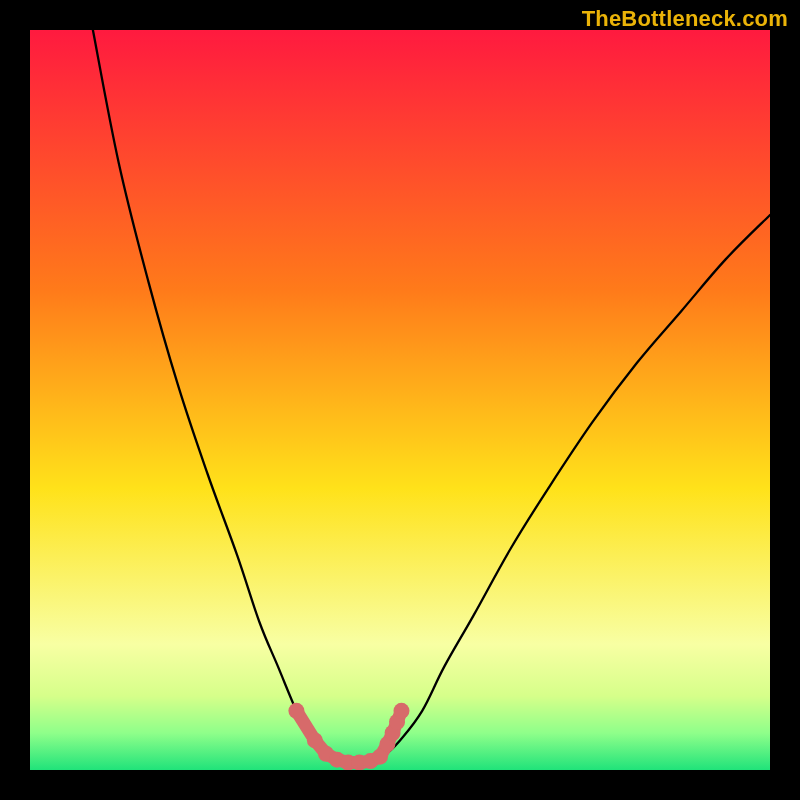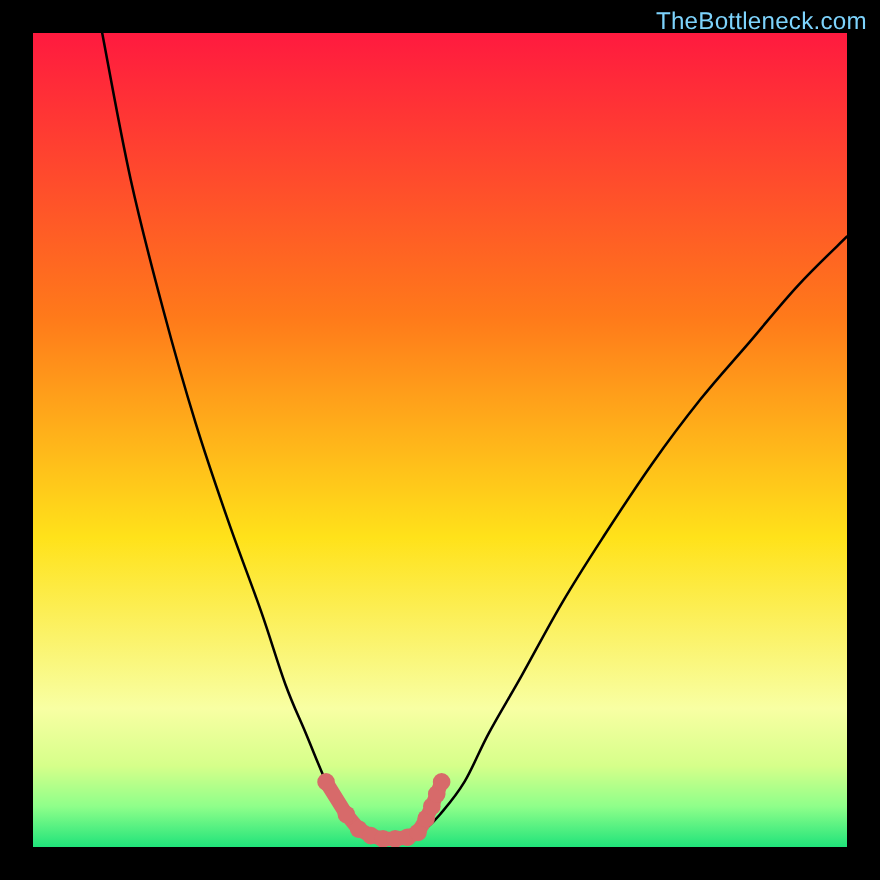--- a/index.html
+++ b/index.html
@@ -28,23 +28,23 @@
   }
   .chart-svg {
     display: block;
     width: 740px;
     height: 740px;
   }
   .watermark {
     position: absolute;
     top: 6px;
     right: 12px;
-    color: #7dd3fc;
+    color: #eab308;
     font-size: 22px;
-    font-weight: 400;
+    font-weight: 700;
     letter-spacing: 0.2px;
     user-select: none;
   }
 </style>
 </head>
 <body>
 
 <div class="frame">
 
   <div class="plot-area">

